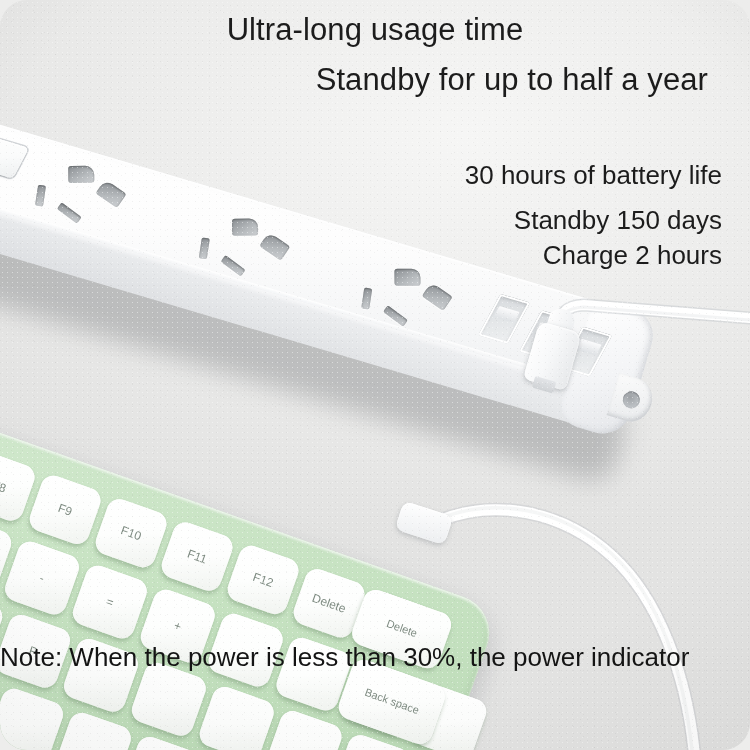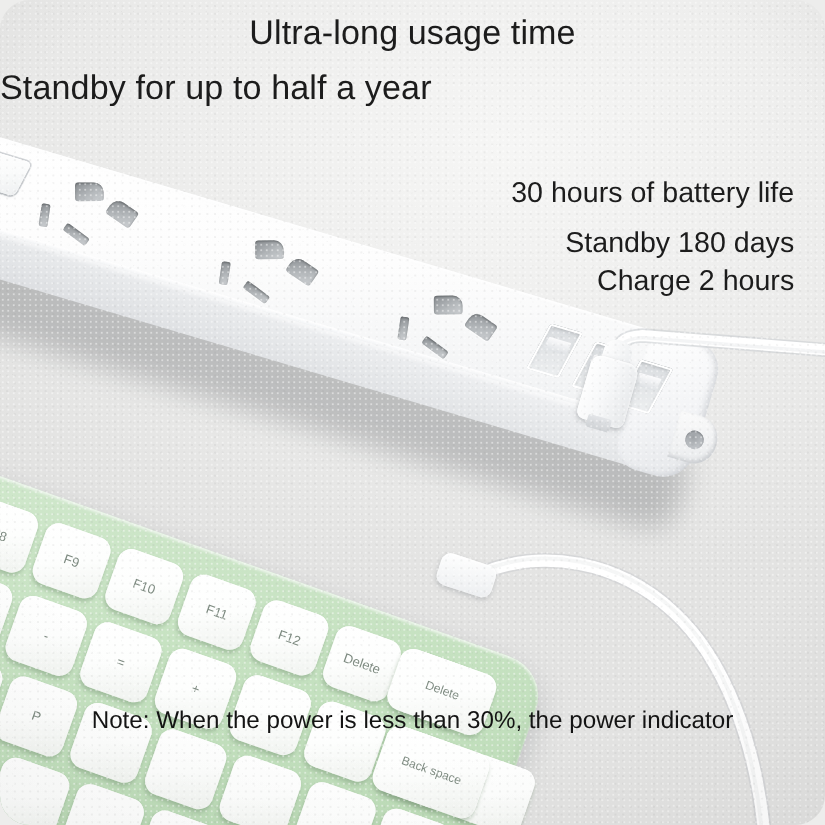--- a/index.html
+++ b/index.html
@@ -107,26 +107,26 @@
   .keys{position:absolute;left:0;top:0;width:772px;height:440px;}
   .key{position:absolute;border-radius:13px;
     background:linear-gradient(158deg,#ffffff 0%,#fdfefd 50%,#f0f3ef 100%);
     box-shadow:0 3px 4px rgba(118,146,115,.45), inset 0 1px 1px rgba(255,255,255,.95);
     color:#7d8a80;font-size:12px;display:flex;align-items:center;justify-content:center;
     text-align:center;line-height:1.05;overflow:hidden;}
 
   
   .txt{position:absolute;color:#1c1c1c;white-space:nowrap;}
   #h1{left:0;top:12px;width:750px;text-align:center;font-size:31px;letter-spacing:.1px;}
-  #h2{left:0;top:62px;width:708px;text-align:left;font-size:31px;letter-spacing:.1px;}
+  #h2{left:0;top:62px;width:708px;text-align:right;font-size:31px;letter-spacing:.1px;}
   .spec{right:28px;text-align:right;font-size:26px;}
   #s1{top:160px;}
   #s2{top:205px;}
   #s3{top:240px;}
-  .note{left:0;width:750px;text-align:center;font-size:22px;color:#141414;}
+  .note{left:0;width:750px;font-size:26px;color:#141414;}
   #n1{top:642px;}
   #n2{top:682px;}
   #n3{top:722px;}
 </style>
 </head>
 <body>
 
 <div id="stage">
 
   <div id="strip">
@@ -224,17 +224,17 @@
 
   <div id="kbplug"></div>
 
   <div class="noise"></div>
   <div class="vign"></div>
 
   <div class="txt" id="h1">Ultra-long usage time</div>
   <div class="txt" id="h2">Standby for up to half a year</div>
 
   <div class="txt spec" id="s1">30 hours of battery life</div>
-  <div class="txt spec" id="s2">Standby 180 days</div>
+  <div class="txt spec" id="s2">Standby 150 days</div>
   <div class="txt spec" id="s3">Charge 2 hours</div>
 
   <div class="txt note" id="n1">Note: When the power is less than 30%, the power indicator</div>
 </div>
 
 </body></html>

